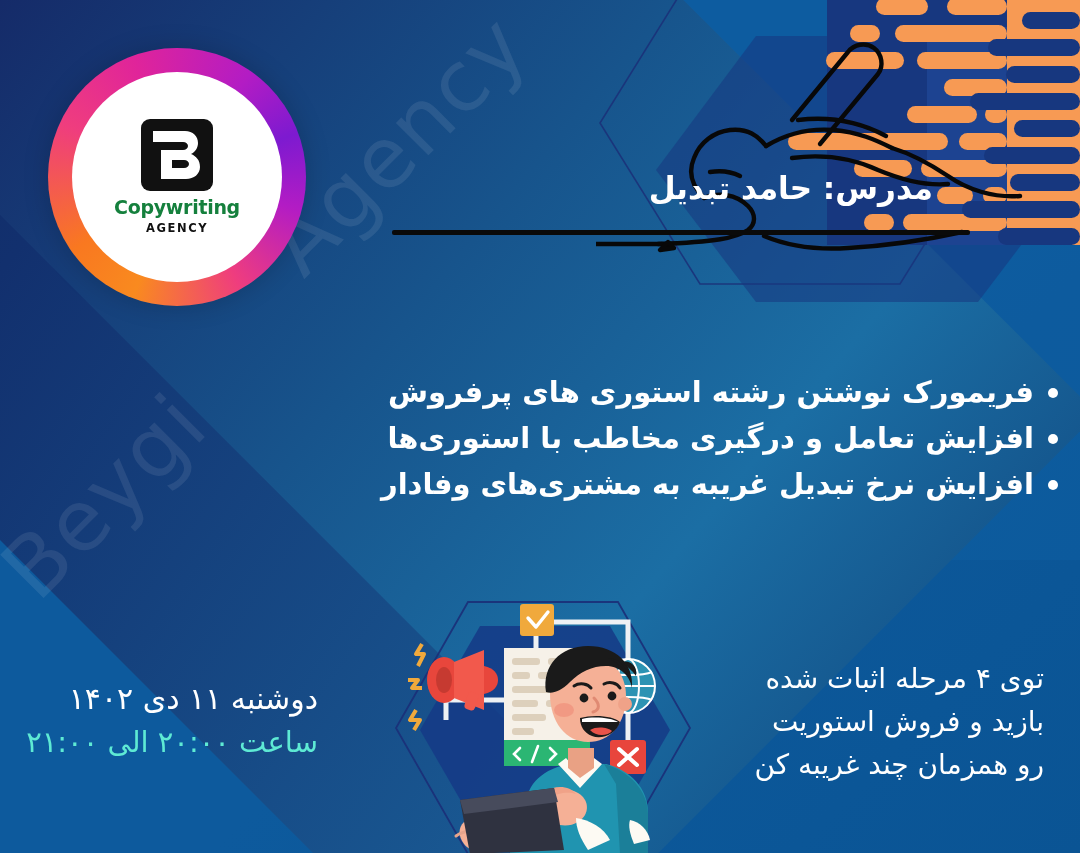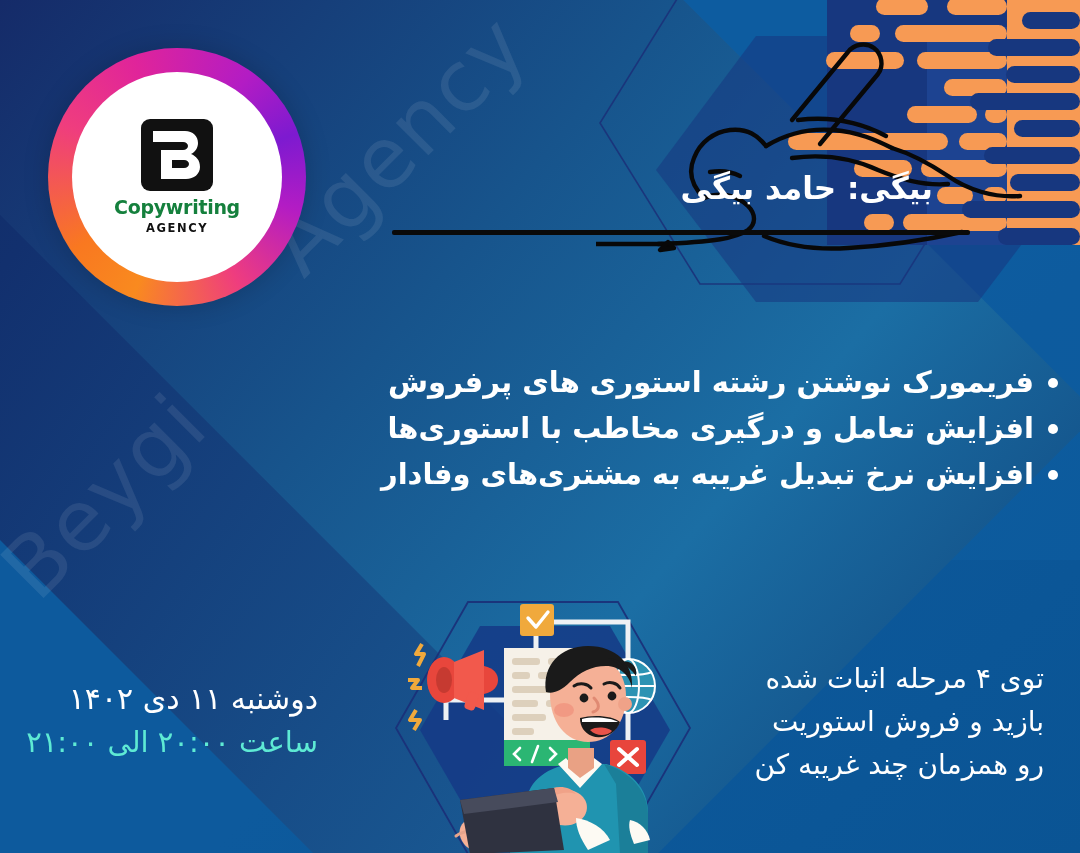--- a/index.html
+++ b/index.html
@@ -168,21 +168,21 @@
   .title-text {
     color:#0b0b0b;
     font-size:56px; font-weight:700;
     direction:rtl; white-space:nowrap;
     line-height:1;
     padding-bottom:6px;
     font-family:"DejaVu Sans", sans-serif;
   }
 
   .bullets {
-    position:absolute; right:22px; top:360px;
+    position:absolute; right:22px; top:370px;
     direction:rtl; text-align:left;
     width:740px;
   }
   .bullet-row {
     display:flex; align-items:center; justify-content:flex-start;
     color:#fff; font-size:29px; font-weight:700;
     line-height:1.58;
     white-space:nowrap;
     font-family:"DejaVu Sans", sans-serif;
   }
@@ -304,21 +304,21 @@
                    C55,37 59,41 59,48 C59,55 53,60 45,60 H31 V49 H43
                    C46,49 48,47 48,45 C48,43 46,41 43,41 H31 V60 H20 V31
                    H42 C45,31 47,29 47,27 C47,25 45,23 42,23 H12 Z" fill="#ffffff"></path>
         </svg>
       </div>
       <div class="logo-name">Copywriting</div>
       <div class="logo-sub">AGENCY</div>
     </div>
   </div>
 
-  <div class="instructor">بیگی: حامد بیگی</div>
+  <div class="instructor">مدرس: حامد تبدیل</div>
 
   <div class="title-rule"></div>
 
   <div class="bullets">
     <div class="bullet-row">
       <span class="dot"></span>
       <span>فریمورک نوشتن رشته استوری های پرفروش</span>
     </div>
     <div class="bullet-row">
       <span class="dot"></span>

